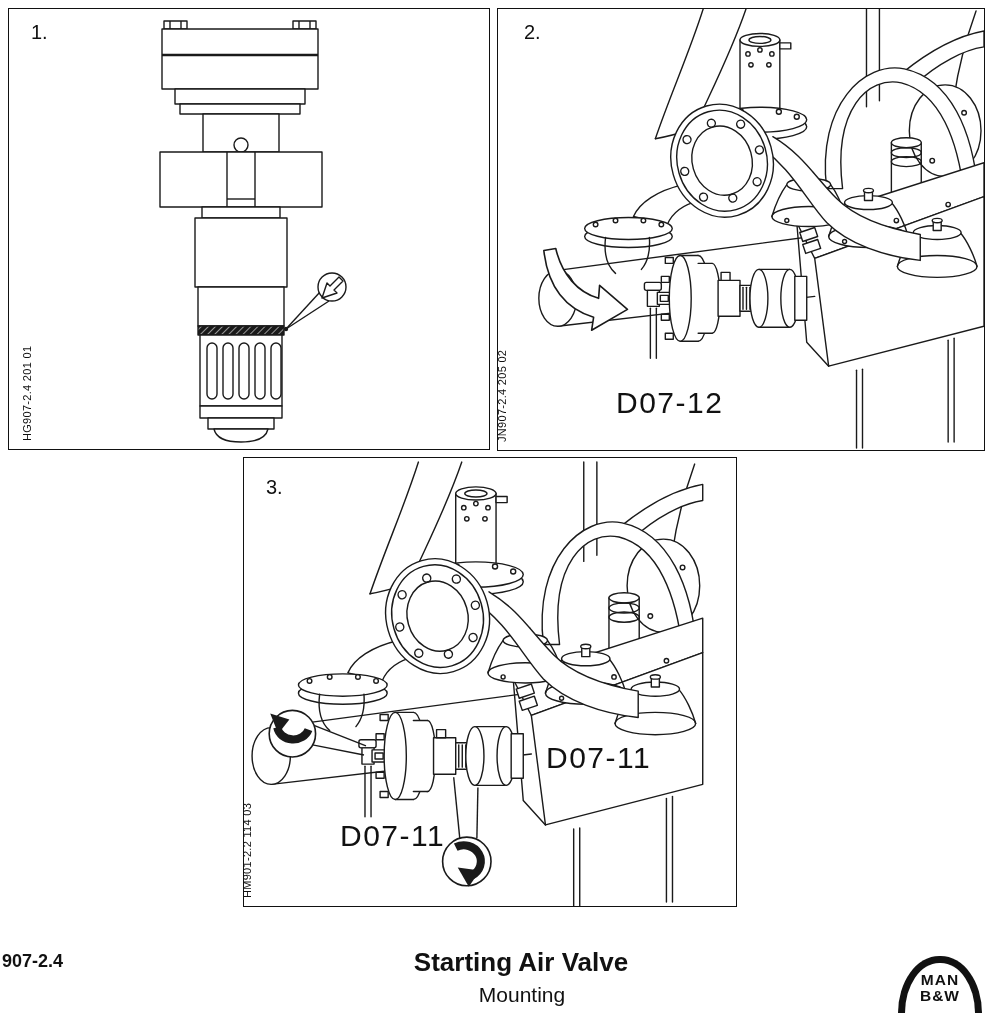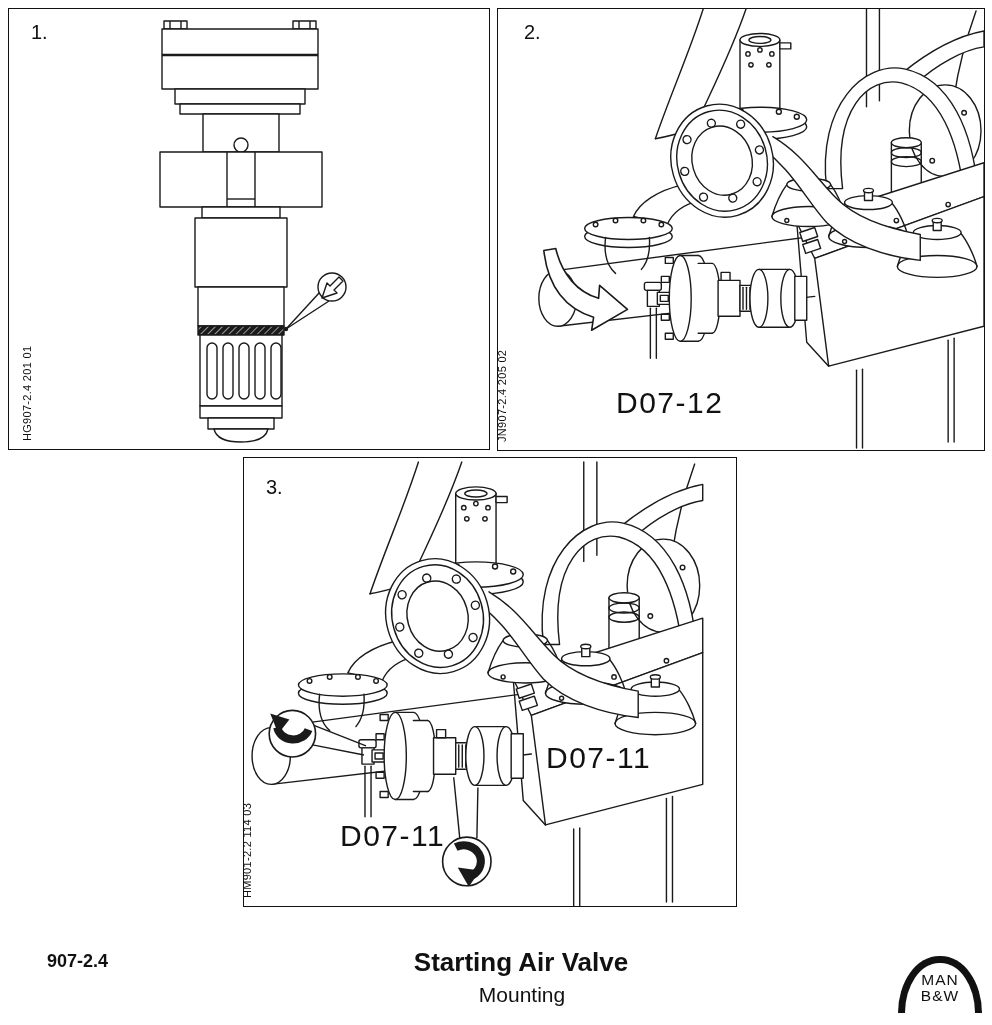--- a/index.html
+++ b/index.html
@@ -15,30 +15,30 @@
   #p2 .fignum{left:26px;top:12px;}
   #p3 .fignum{left:22px;top:18px;}
   .figid{position:absolute;left:10px;bottom:8px;transform-origin:0 100%;
          transform:rotate(-90deg);font-size:11px;letter-spacing:.3px;white-space:nowrap;color:#111;}
   #p1 .figid{left:24px;}
   #p3 .figid{left:9px;}
   .dlabel{position:absolute;font-size:30px;letter-spacing:1.5px;color:#111;white-space:nowrap;margin-top:27px;}
   #p2 .dlabel{left:118px;top:350px;}
   #p3 .d-right{left:302px;top:256px;}
   #p3 .d-left{left:96px;top:334px;}
-  .footer-section{position:absolute;left:2px;top:951px;font-size:18px;font-weight:bold;margin-left:45px;}
+  .footer-section{position:absolute;left:2px;top:951px;font-size:18px;font-weight:bold;}
   .footer-title{position:absolute;left:0;right:0;top:947px;text-align:center;
                 transform:translateX(25px);font-size:26px;font-weight:bold;}
   .footer-subtitle{position:absolute;left:0;right:0;top:983px;text-align:center;
                 transform:translateX(26px);font-size:21px;}
   .logo{position:absolute;left:898px;top:956px;width:84px;height:62px;}
   .logo-arch{position:absolute;left:0;top:0;width:70px;height:50px;border:7px solid #111;
              border-bottom:none;border-radius:42px 42px 0 0 / 58px 58px 0 0;}
   .logo-text{position:absolute;left:0;top:16px;width:84px;text-align:center;
-             font-weight:normal;font-size:15.5px;line-height:16px;letter-spacing:1px;color:#111;}
+             font-weight:bold;font-size:15.5px;line-height:16px;letter-spacing:1px;color:#111;}
 </style>
 </head>
 <body>
 
 <div class="page">
 
   <svg style="position:absolute;width:0;height:0" aria-hidden="true">
     <defs>
       <pattern id="hatch" patternUnits="userSpaceOnUse" width="5" height="5" patternTransform="rotate(45)">
         <rect width="5" height="5" fill="#1a1a1a"></rect>

